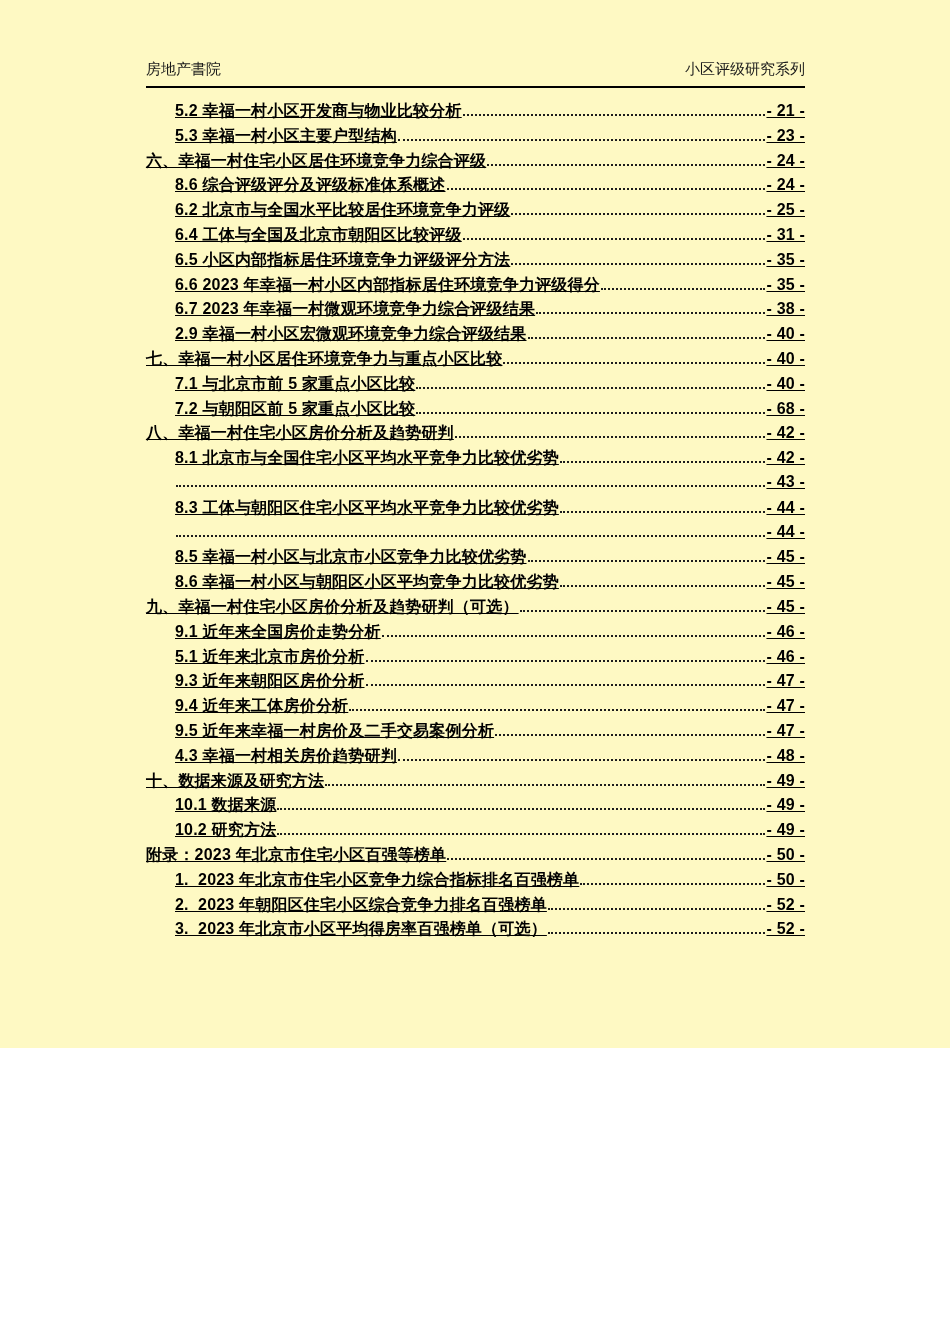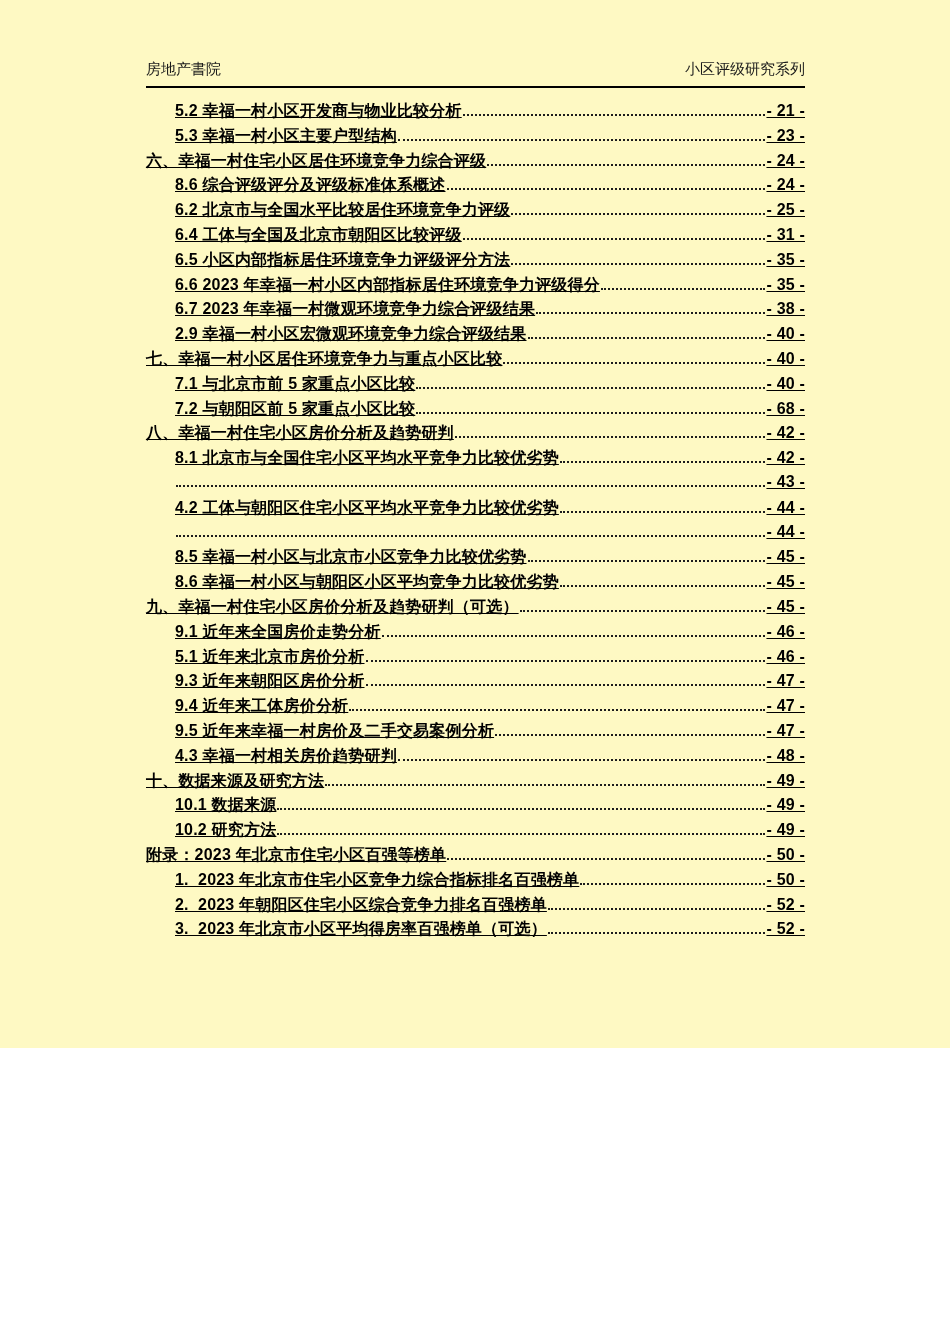--- a/index.html
+++ b/index.html
@@ -163,21 +163,21 @@
         <div class="toc-row lvl2">
     <span class="label">8.1 北京市与全国住宅小区平均水平竞争力比较优劣势</span>
     <span class="leader"></span>
     <span class="pageno">- 42 -</span>
   </div>
         <div class="toc-row lvl2">
     <span class="leader"></span>
     <span class="pageno">- 43 -</span>
   </div>
         <div class="toc-row lvl2">
-    <span class="label">4.2 工体与朝阳区住宅小区平均水平竞争力比较优劣势</span>
+    <span class="label">8.3 工体与朝阳区住宅小区平均水平竞争力比较优劣势</span>
     <span class="leader"></span>
     <span class="pageno">- 44 -</span>
   </div>
         <div class="toc-row lvl2">
     <span class="leader"></span>
     <span class="pageno">- 44 -</span>
   </div>
         <div class="toc-row lvl2">
     <span class="label">8.5 幸福一村小区与北京市小区竞争力比较优劣势</span>
     <span class="leader"></span>

